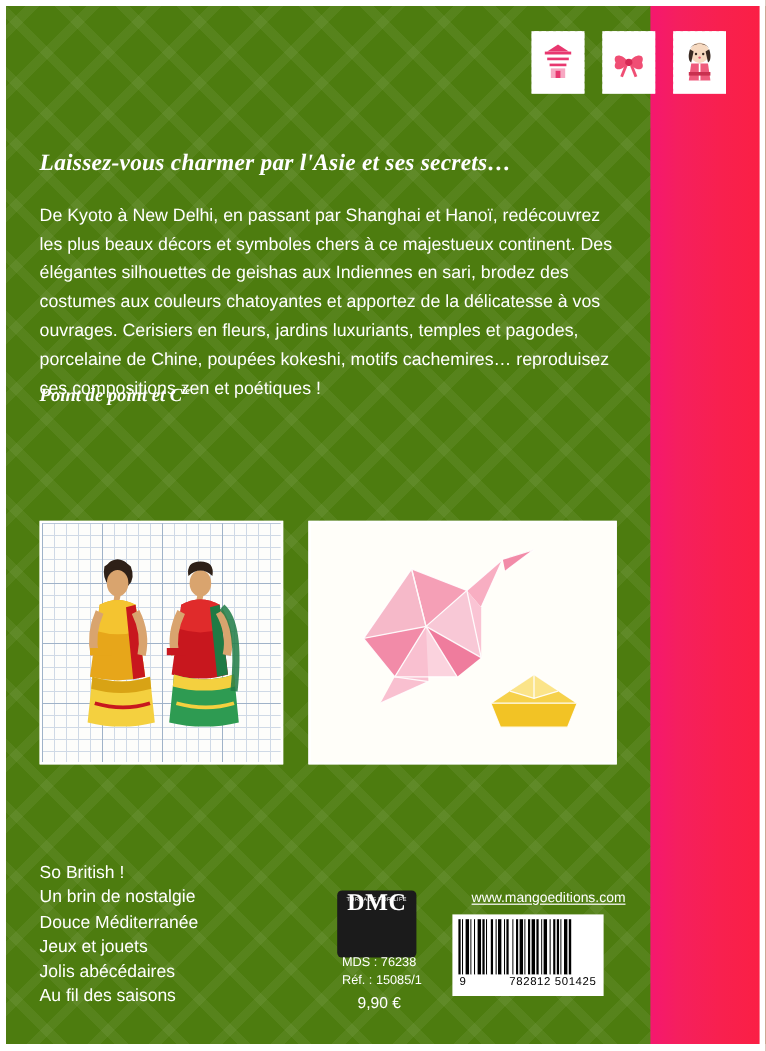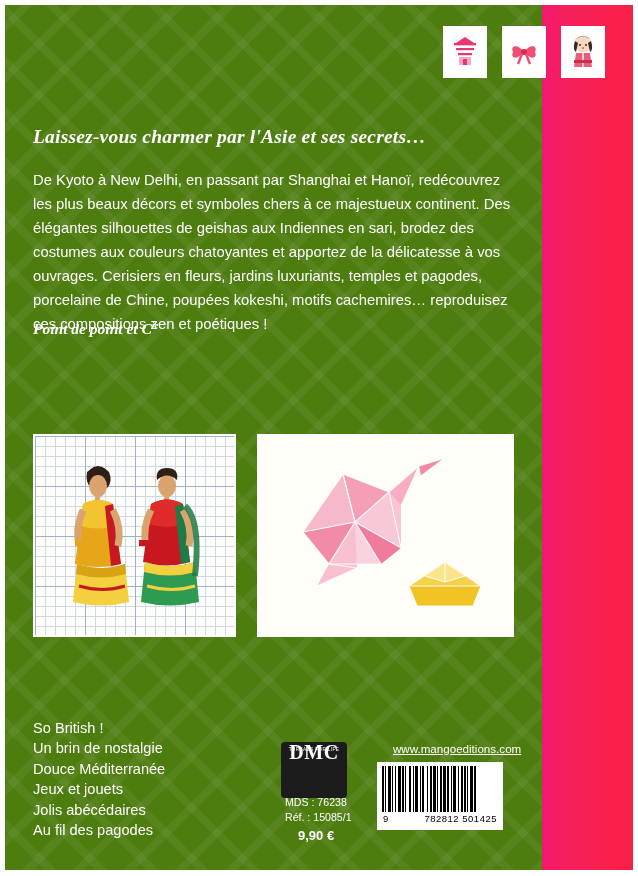--- a/index.html
+++ b/index.html
@@ -214,21 +214,20 @@
     color: #ffffff;
     font-size: 10.6px;
     line-height: 15px;
   }
   .price {
     position: absolute;
     left: 298px;
     top: 828px;
     color: #ffffff;
     font-size: 13px;
-    font-weight: bold;
   }
   .website {
     position: absolute;
     left: 393px;
     top: 742px;
     color: #ffffff;
     font-size: 11.6px;
     text-decoration: underline;
   }
   
@@ -400,21 +399,21 @@
       </g>
     </svg>
   </div>
 
   <div class="collection-list">
     <div>So British !</div>
     <div>Un brin de nostalgie</div>
     <div>Douce Méditerranée</div>
     <div>Jeux et jouets</div>
     <div>Jolis abécédaires</div>
-    <div>Au fil des pagodes</div>
+    <div>Au fil des saisons</div>
   </div>
 
   <div class="dmc">
     <div class="dmc-arc">THREADS FOR LIFE</div>
     <div class="dmc-word">DMC</div>
   </div>
   <div class="mds">
     <div>MDS : 76238</div>
     <div>Réf. : 15085/1</div>
   </div>

